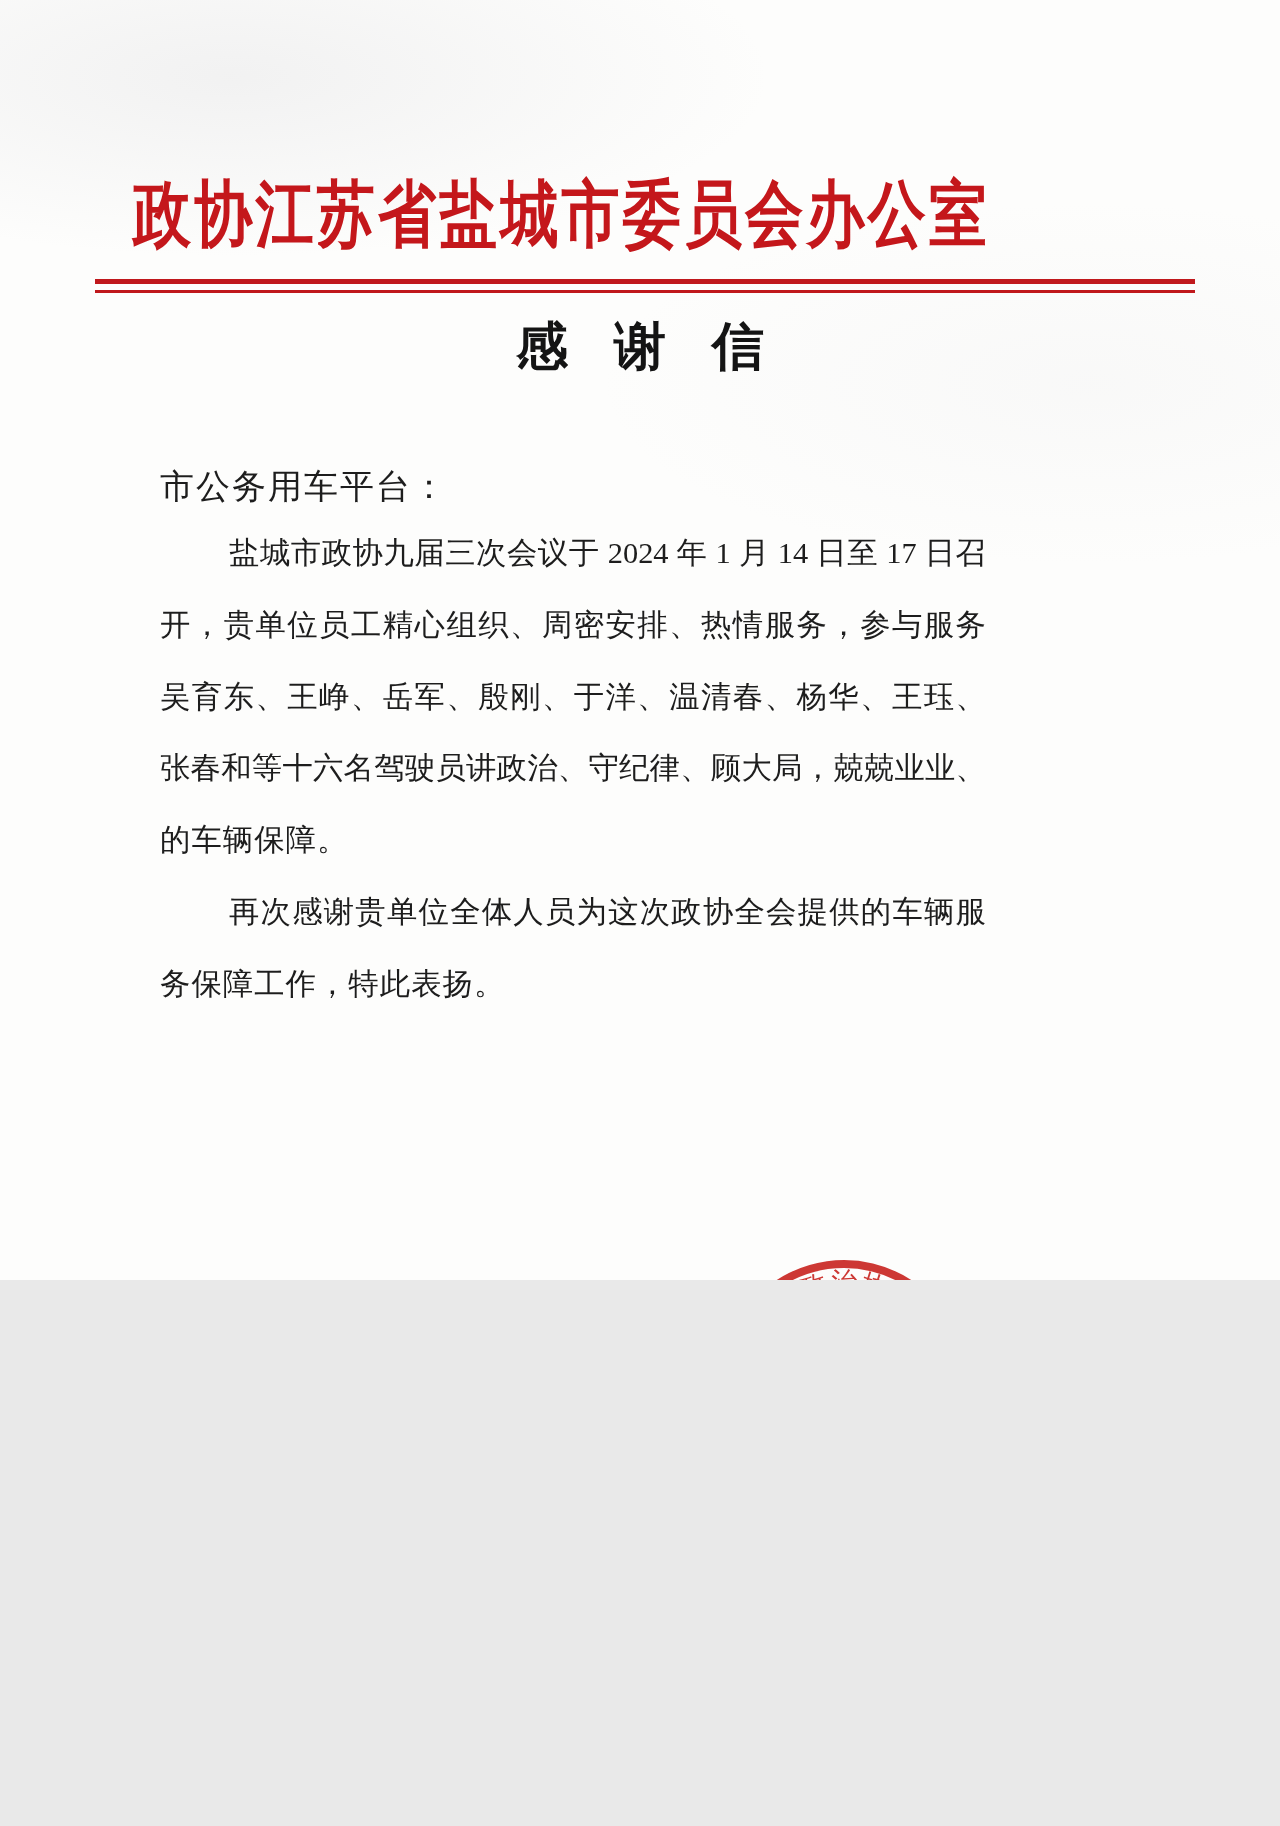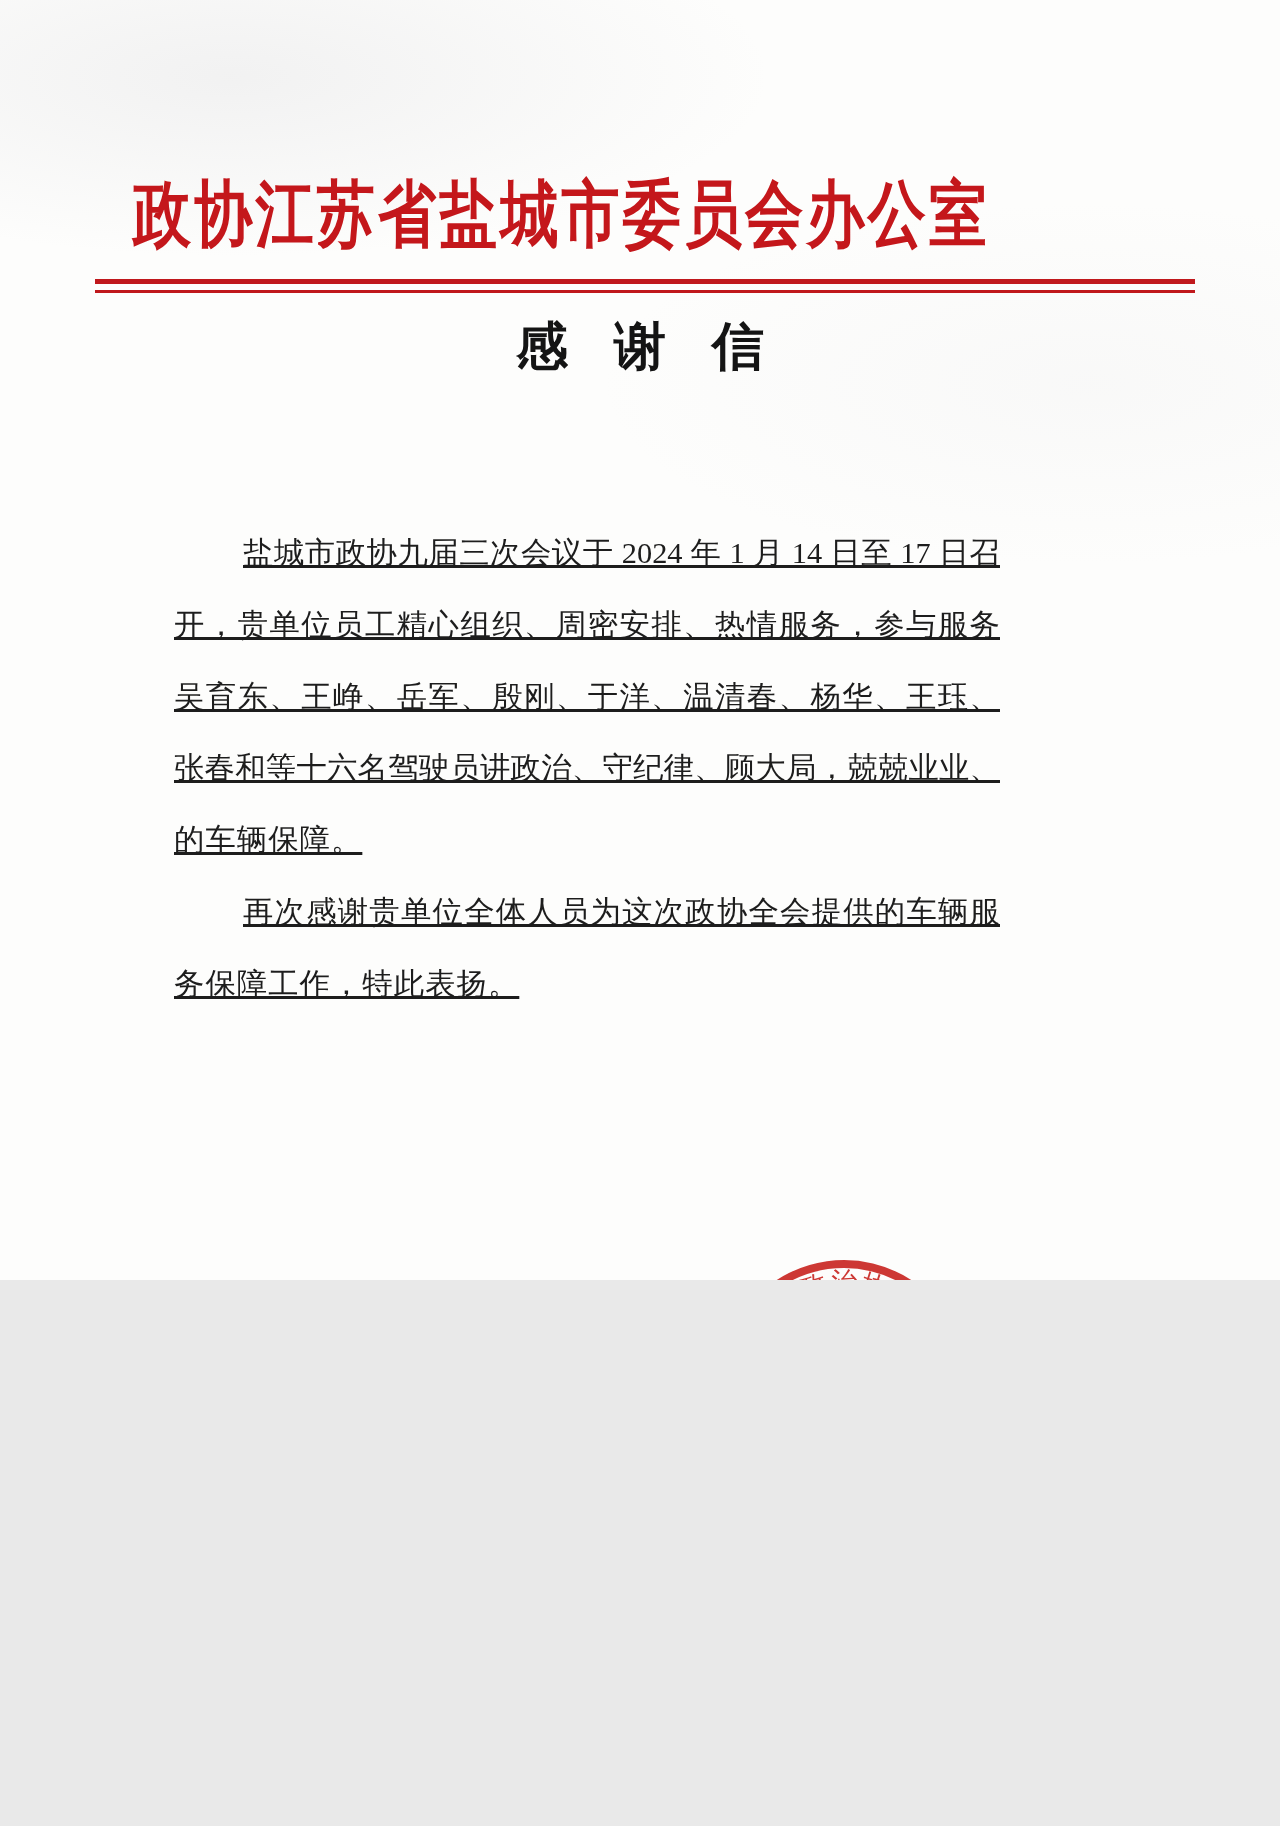--- a/index.html
+++ b/index.html
@@ -29,21 +29,21 @@
   .rule-bot-thick{left:95px; top:1747px; width:1100px; height:6px; background:#c21a1e;}
   .letter-title{
     position:absolute; left:0; top:318px; width:1280px; margin:0;
     text-align:center; font-size:52px; font-weight:bold; color:#141414;
     letter-spacing:46px; text-indent:46px; line-height:1.1;
   }
   .salutation{
     position:absolute; left:160px; top:464px; font-size:34px; letter-spacing:2px;
   }
   .letter-body{
-    position:absolute; left:174px; top:518px; width:826px;text-decoration:underline;
+    position:absolute; left:160px; top:518px; width:826px;
   }
   .line{
     font-size:30.4px; line-height:71.8px; height:71.8px;
     text-align:justify; text-align-last:justify; white-space:nowrap;
   }
   .line.short{text-align-last:left; letter-spacing:1px;}
   .line.indent{padding-left:69px;}
   .signature{
     position:absolute; left:586px; top:1332px; width:450px;
     font-size:31px; letter-spacing:1px; white-space:nowrap;
@@ -73,20 +73,21 @@
 
   <div class="vignette"></div>
 
   <div class="org-name">政协江苏省盐城市委员会办公室</div>
 
   <div class="rule rule-top-thick"></div>
   <div class="rule rule-top-thin"></div>
 
   <h1 class="letter-title">感谢信</h1>
 
+  <div class="salutation">市公务用车平台：</div>
 
   <div class="letter-body">
     <div class="line indent">盐城市政协九届三次会议于 2024 年 1 月 14 日至 17 日召</div>
     <div class="line">开，贵单位员工精心组织、周密安排、热情服务，参与服务</div>
     <div class="line">吴育东、王峥、岳军、殷刚、于洋、温清春、杨华、王珏、</div>
     <div class="line">张春和等十六名驾驶员讲政治、守纪律、顾大局，兢兢业业、</div>
     <div class="line short">的车辆保障。</div>
     <div class="line indent">再次感谢贵单位全体人员为这次政协全会提供的车辆服</div>
     <div class="line short">务保障工作，特此表扬。</div>
   </div>

